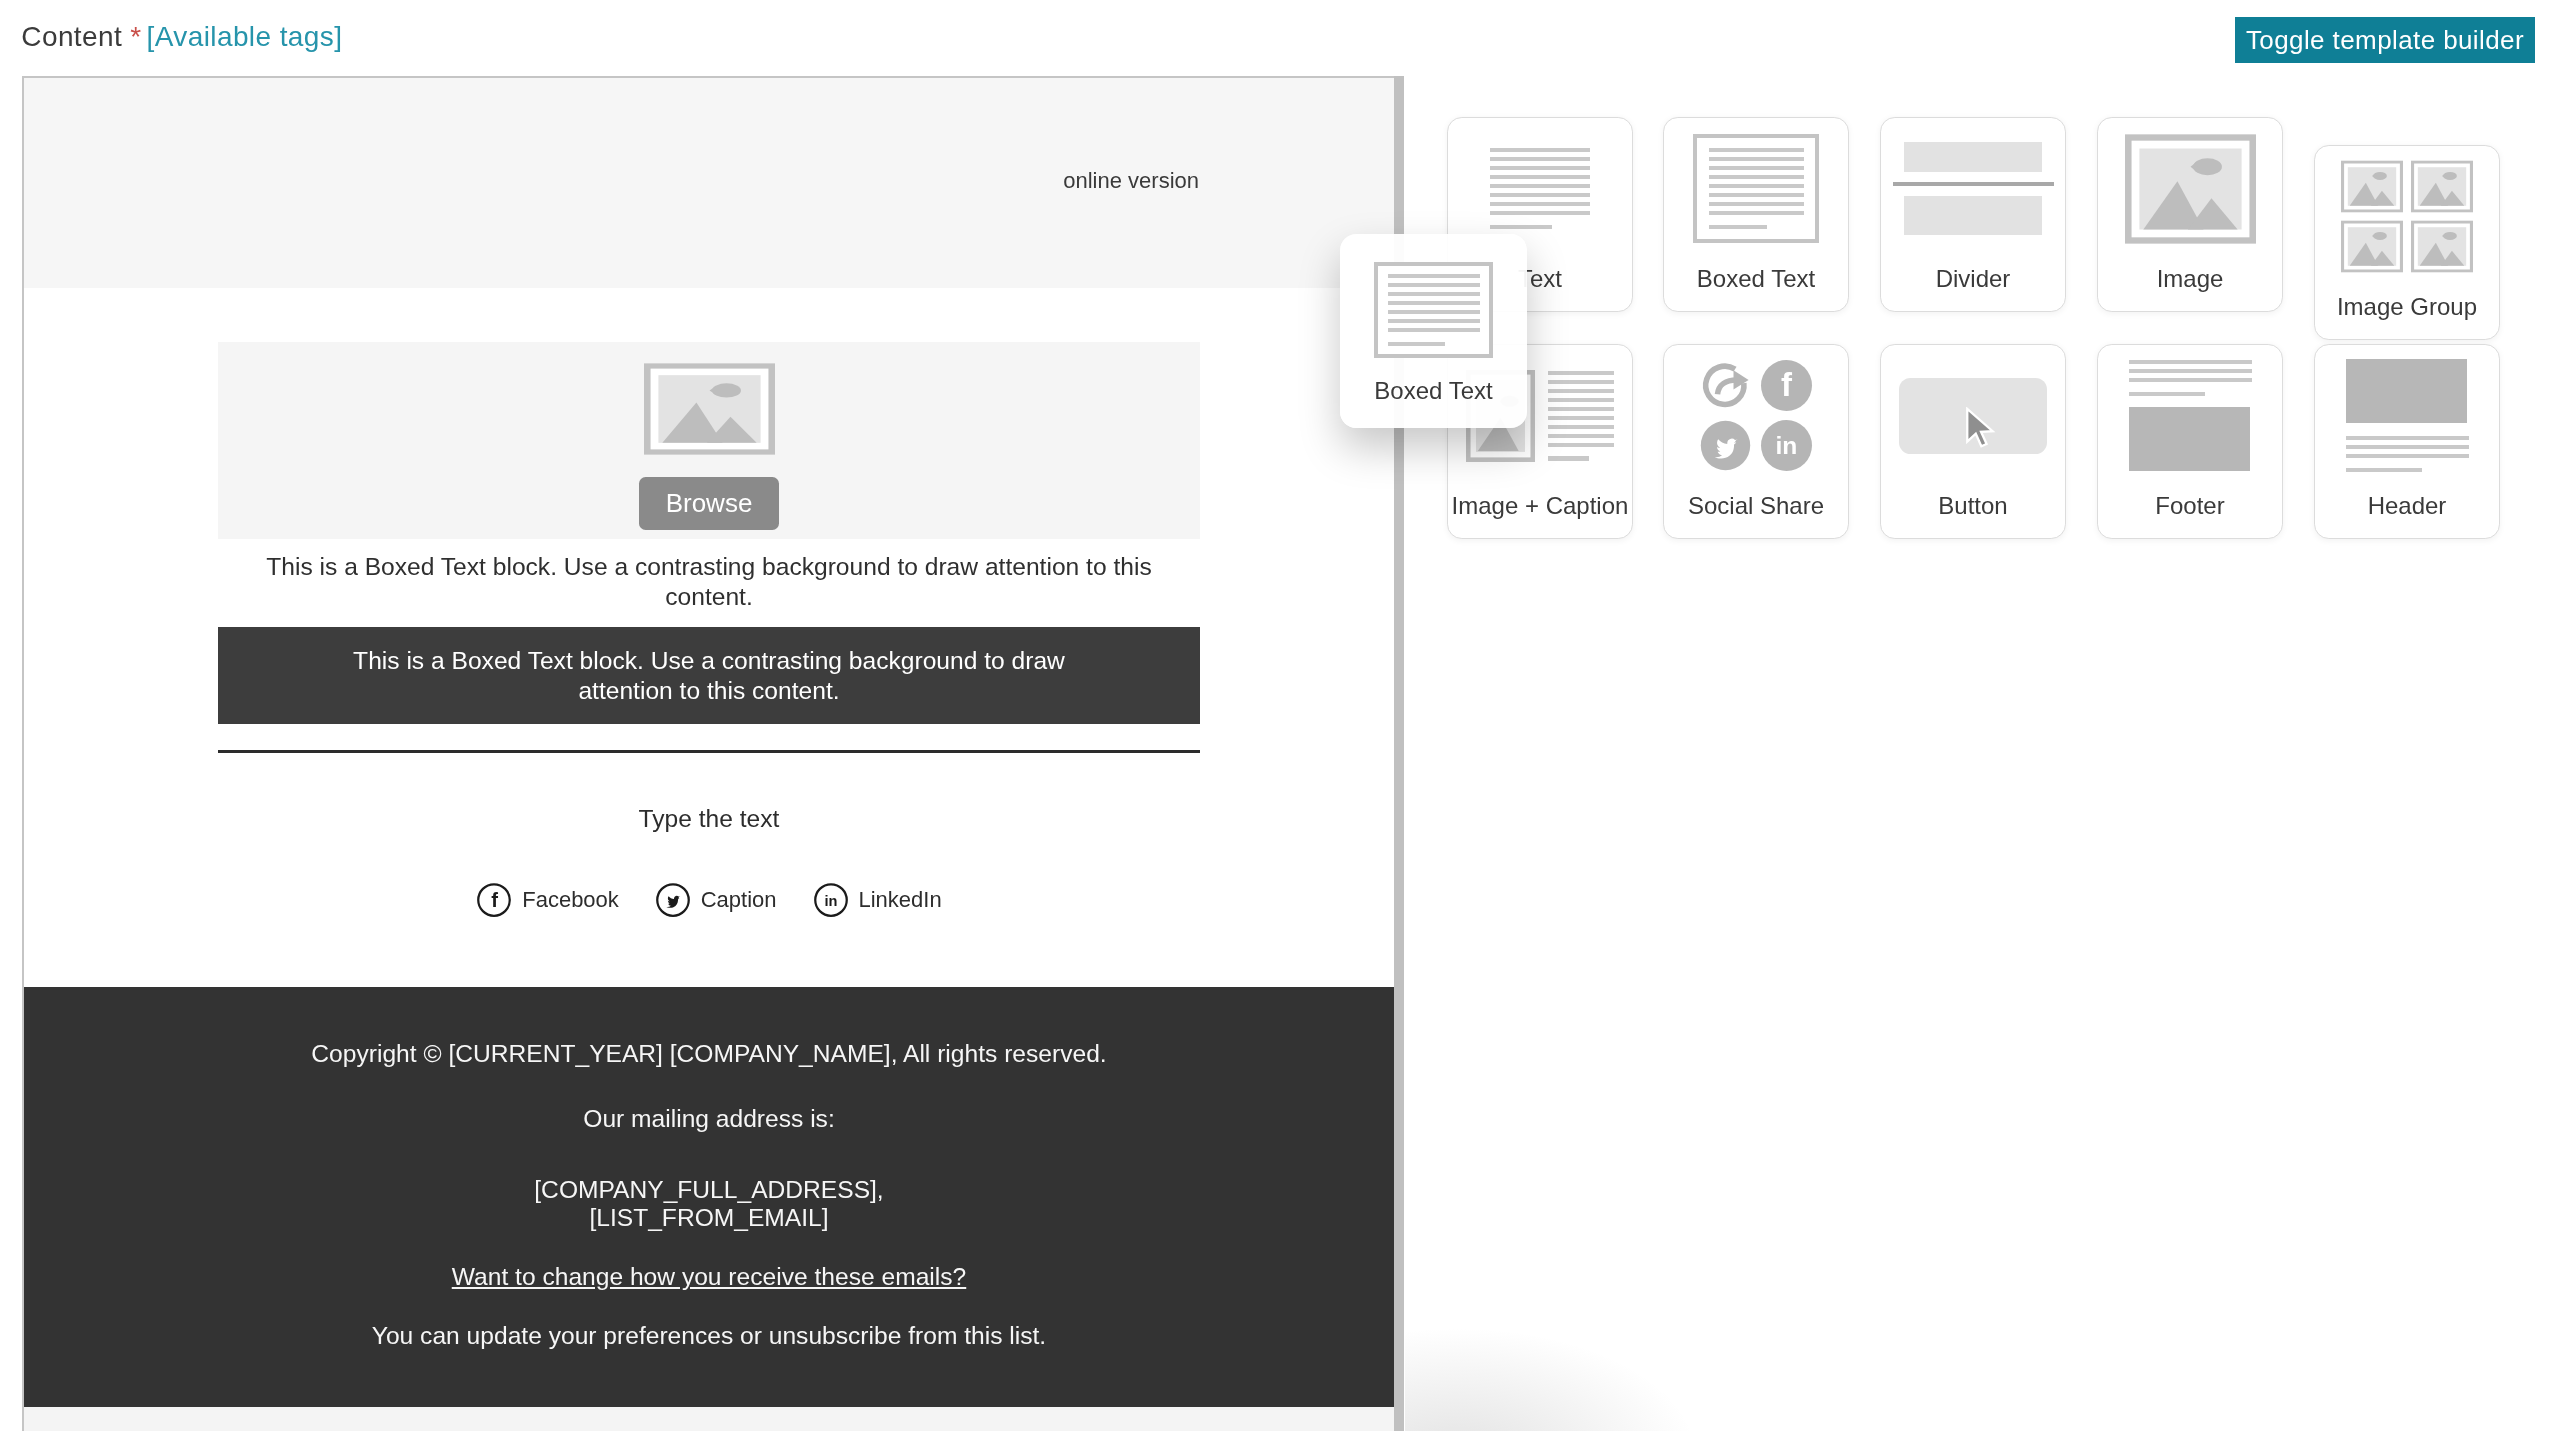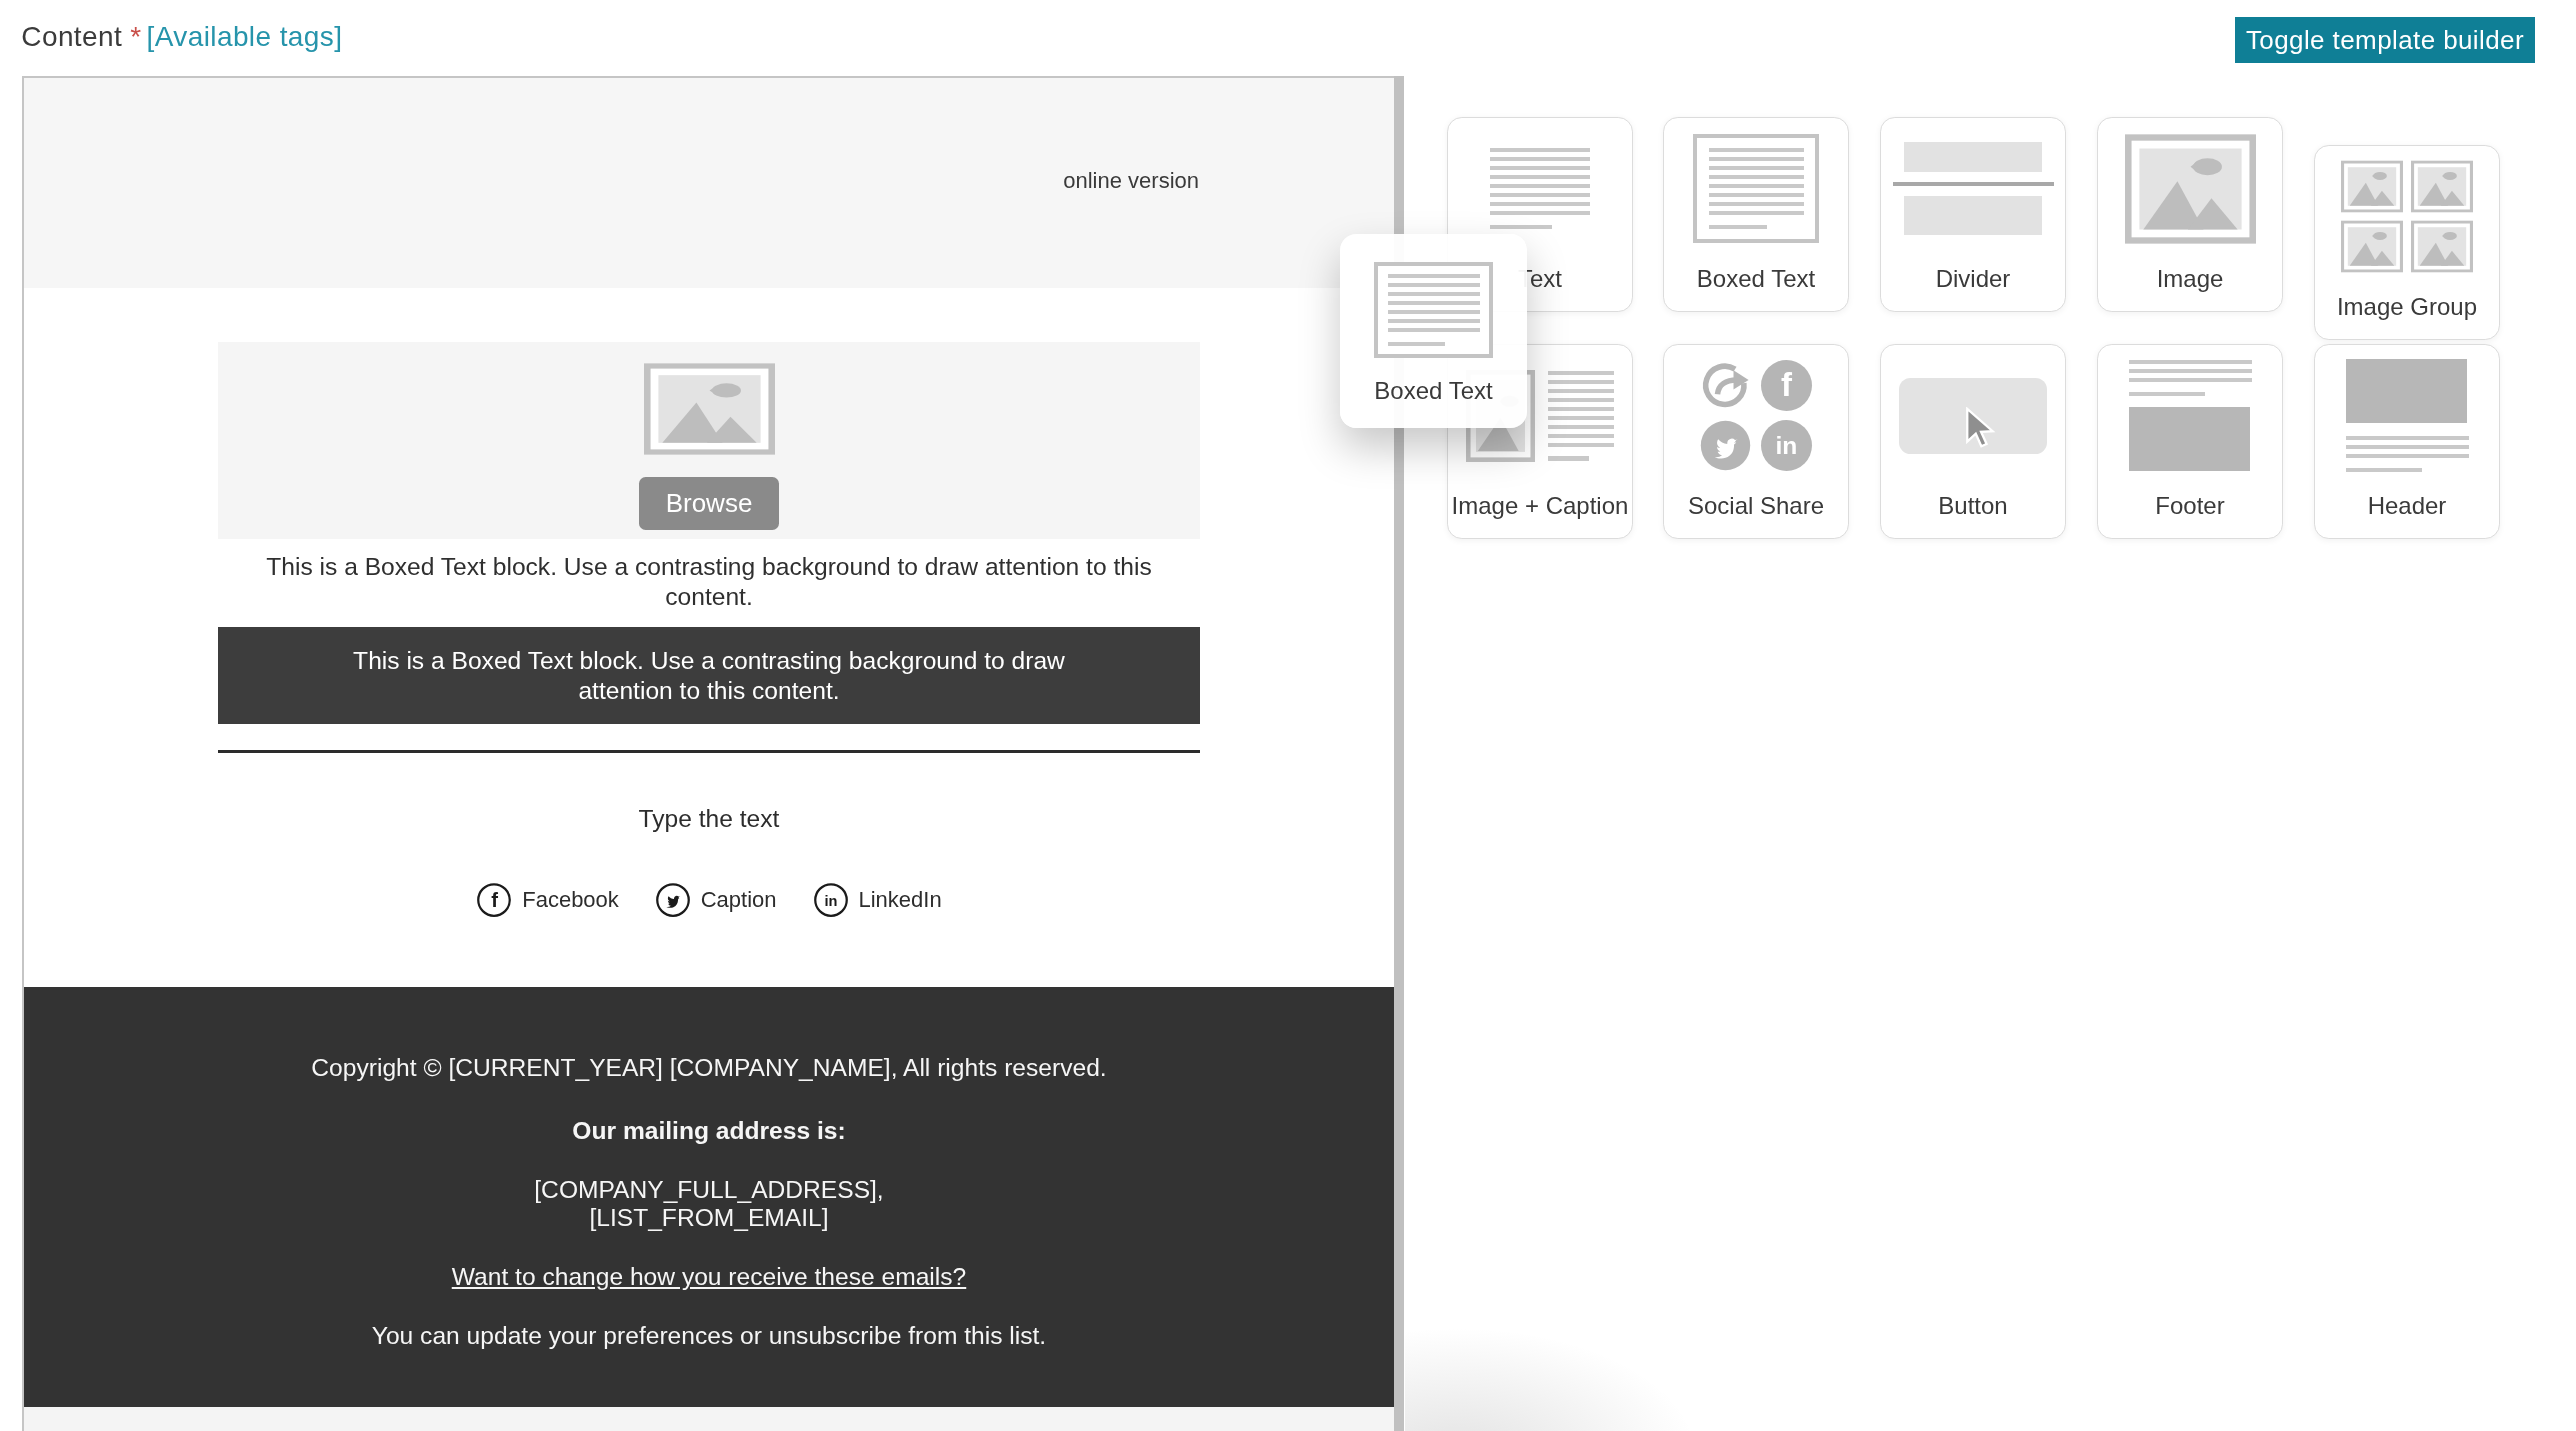--- a/index.html
+++ b/index.html
@@ -45,22 +45,22 @@
     text-align:center;font-size:24.6px;line-height:29.6px;color:#ffffff;cursor:text;
   }
   .boxed-dark .inner{max-width:776px;}
   .pv-divider{top:672px;height:3.3px;background:#2c2c2c;}
   .type-text{top:727px;text-align:center;font-size:24.6px;color:#2d2d2d;cursor:text;}
   .social-row{top:804px;display:flex;align-items:center;justify-content:center;gap:13px;}
   .social-item{display:flex;align-items:center;gap:9.9px;cursor:pointer;margin:0 11.5px;}
   .social-item .lbl{font-size:22px;color:#2d2d2d;}
   .pv-footer{position:absolute;left:0;top:909px;width:100%;height:420px;background:var(--footer-dark);color:#f6f6f6;}
   .pv-footer .fline{position:absolute;left:0;width:100%;text-align:center;font-size:24.6px;line-height:28px;}
-  .pv-footer .f1{top:67px;}
-  .pv-footer .f2{top:130px;font-weight:bold;}
+  .pv-footer .f1{top:53px;}
+  .pv-footer .f2{top:118px;font-weight:normal;}
   .pv-footer .f3{top:189px;}
   .pv-footer .f4{top:217px;}
   .pv-footer .f5{top:276px;text-decoration:underline;}
   .pv-footer .f6{top:335px;}
   .pv-bottom-strip{position:absolute;left:0;top:1329px;width:100%;height:24.6px;background:#f4f4f4;}
   
   .splitter{position:absolute;left:1394px;top:76px;width:9.9px;height:1356px;background:#c0c0c0;cursor:col-resize;}
   
   .palette{position:absolute;left:1404px;top:76px;width:1172px;height:1356px;background:#fff;}
   .card{

